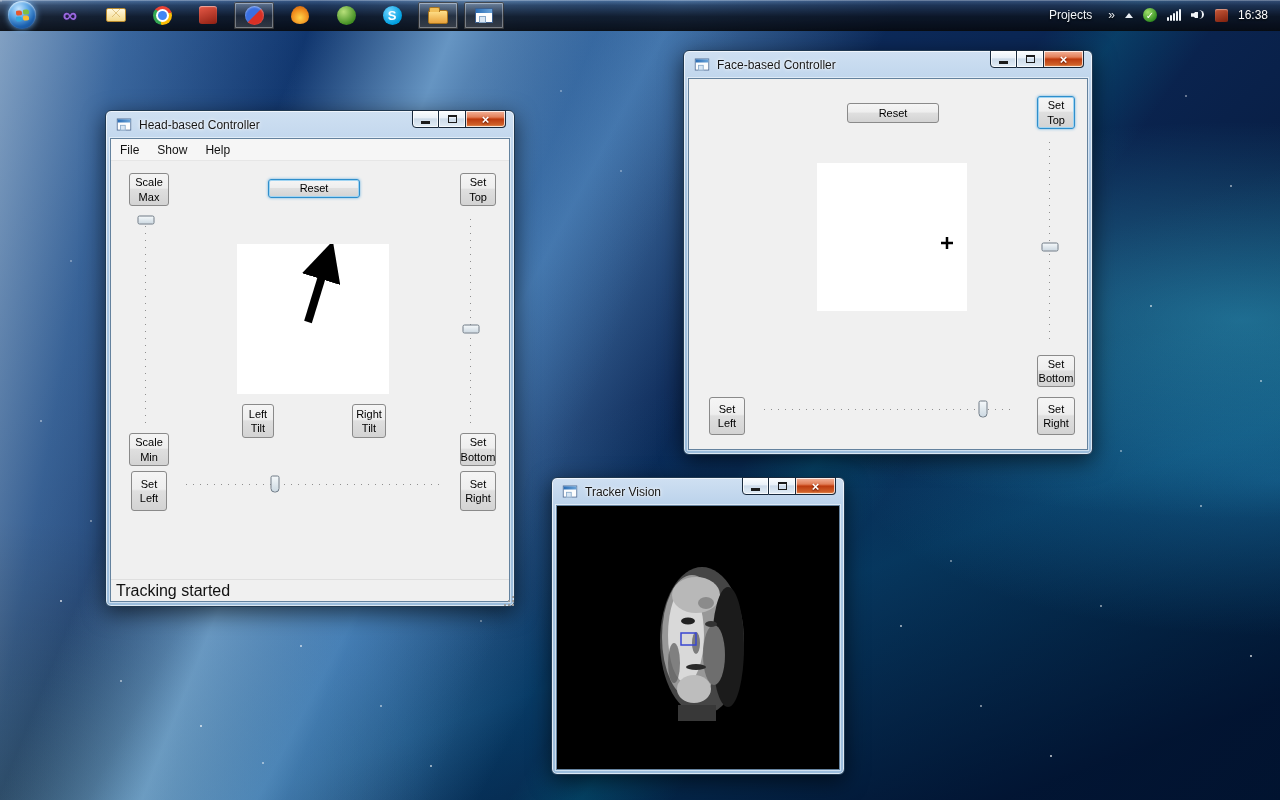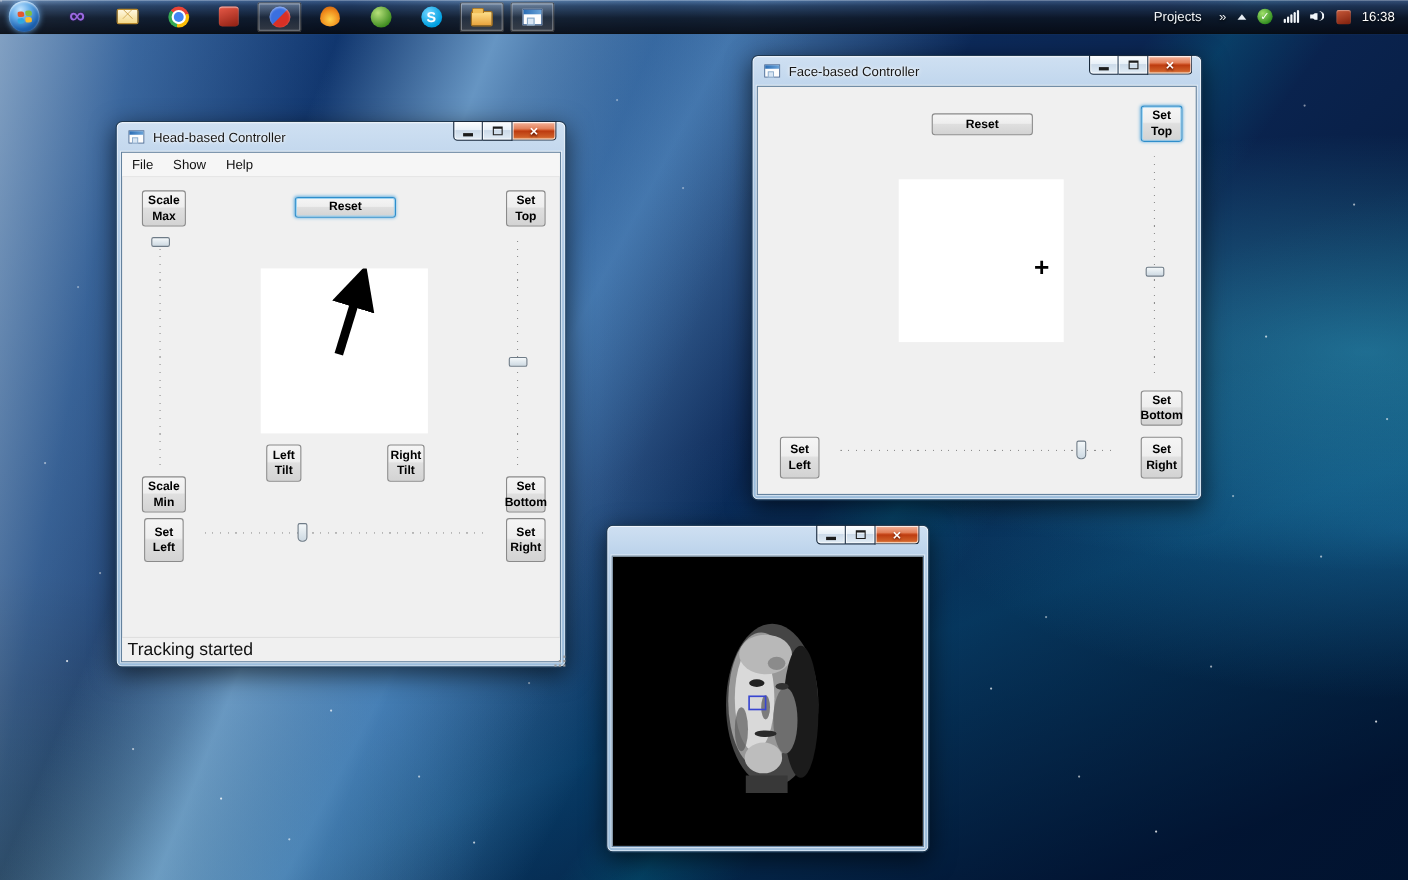--- a/index.html
+++ b/index.html
@@ -104,21 +104,21 @@
   .cap + .cap { border-left:none; }
   .cap.min { border-radius:0 0 0 4px; }
   .cap.close { width:40px; border-radius:0 0 4px 0; color:#fff; font-size:13px; font-weight:bold; text-shadow:0 1px 2px #5e1200;
     background:linear-gradient(180deg,#f4b49c 0%,#e2805a 38%,#cf5326 46%,#bd3c10 52%,#cf5f28 85%,#eb9a5e 100%); }
   .g-min { width:9px; height:3px; background:#1c1c1c; margin-top:7px; }
   .g-max { width:9px; height:8px; border:1px solid #1c1c1c; border-top-width:2px; }
   .winbody { position:absolute; left:4px; right:4px; top:27px; bottom:4px; background:#f0f0f0;
     border:1px solid #64829e; box-shadow:0 0 0 1px rgba(255,255,255,.5); display:flex; flex-direction:column; }
   .menubar { height:22px; background:#f6f6f6; border-bottom:1px solid #e6e6e6; display:flex; align-items:center; font-size:12px; color:#111; }
   .menu-item { padding:3px 9px; }
-  .content { position:relative; flex:1; overflow:hidden;font-weight:bold; }
+  .content { position:relative; flex:1; overflow:hidden; }
   .statusbar { height:22px; background:#f0f0f0; border-top:1px solid #dfdfdf; display:flex; align-items:center;
     font-size:16px; color:#111; padding-left:5px; position:relative; }
   .grip { position:absolute; right:3px; bottom:3px; width:2px; height:2px; background:transparent;
     box-shadow:8px 0 #9c9c9c, 4px 4px #9c9c9c, 8px 4px #9c9c9c, 0 8px #9c9c9c, 4px 8px #9c9c9c, 8px 8px #9c9c9c; }
 
   .btn { position:absolute; display:flex; align-items:center; justify-content:center; text-align:center;
     font-size:11px; line-height:1.3; white-space:pre-line; color:#000;
     background:linear-gradient(180deg,#f5f5f5 0%,#eeeeee 45%,#dfdfdf 50%,#d3d3d3 100%);
     border:1px solid #8a8a8a; border-radius:3px; }
   .btn.focused { border-color:#2f8ecb; box-shadow:inset 0 0 0 1px #9fd4f2, 0 0 3px #64b0e0; }
@@ -324,20 +324,24 @@
 Right</div>
     </div>
     <div class="statusbar">
       <span>Tracking started</span>
       <div class="grip"></div>
     </div>
   </div>
 </div>
 
 <div class="win" style="left:551px; top:477px; width:294px; height:298px;">
+  <div class="titlebar">
+    <div class="title-icon ic-form"></div>
+    <div class="title-text">Tracker Vision</div>
+  </div>
   <div class="caption">
     <div class="cap min">
         <div class="g-min"></div>
       </div>
     <div class="cap">
         <div class="g-max"></div>
       </div>
     <div class="cap close">
         <span>×</span>
       </div>

